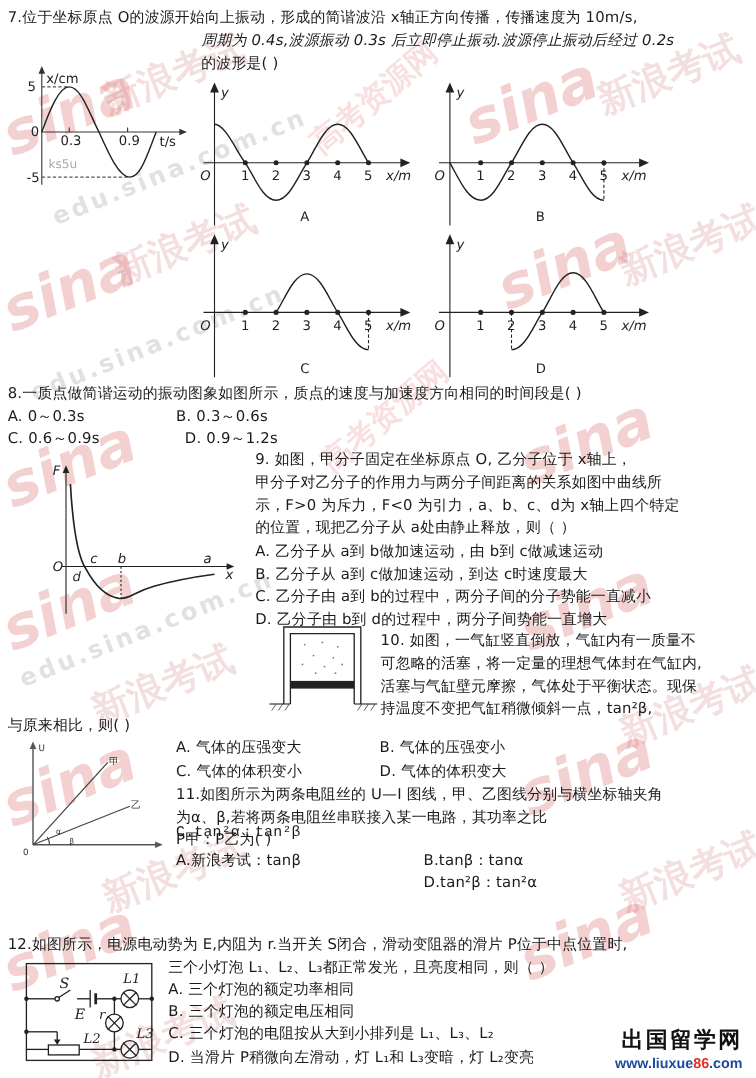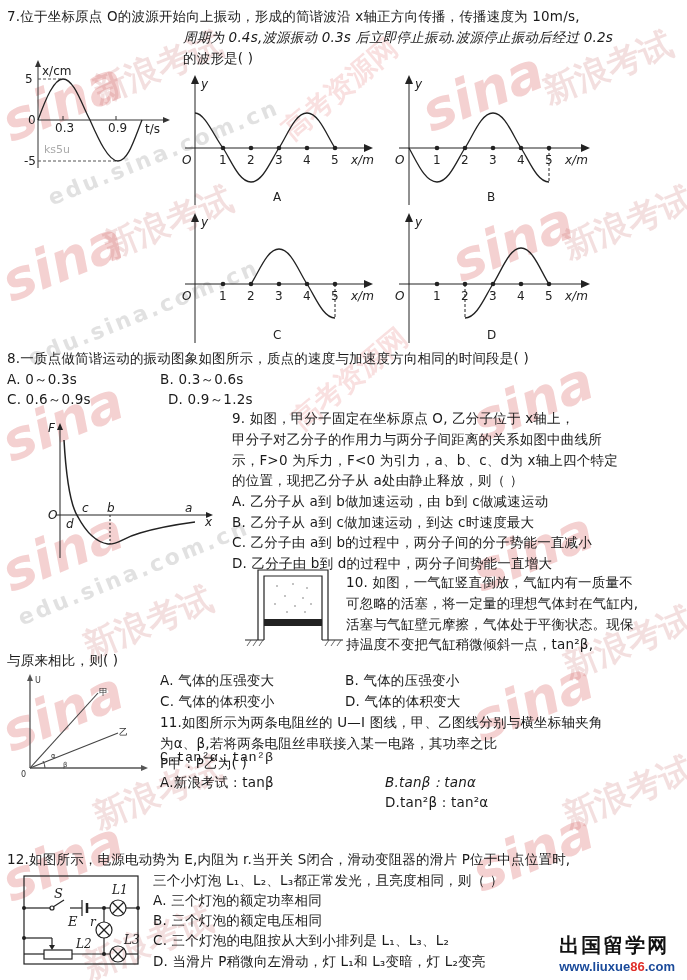--- a/index.html
+++ b/index.html
@@ -6,21 +6,21 @@
   body{width:687px;height:980px;position:relative;overflow:hidden;
        font-family:"DejaVu Sans","Liberation Sans",sans-serif;color:#1a1a1a;font-size:13.5px;}
   .line{position:absolute;white-space:nowrap;line-height:20px;letter-spacing:0.2px;}
   .wm{position:absolute;color:rgba(220,110,110,0.22);font-weight:bold;white-space:nowrap;pointer-events:none;transform:rotate(-22deg);}
   .wm-sina{font-size:54px;font-style:italic;font-family:"DejaVu Sans",sans-serif;color:rgba(210,70,70,0.25);}
   .wm-cn{font-size:34px;font-family:"DejaVu Serif",serif;color:rgba(190,80,80,0.18);}
   .wm-url{font-size:22px;color:rgba(200,200,200,0.55);letter-spacing:3px;font-weight:bold;}
   .wm-ks{font-size:28px;color:rgba(225,100,100,0.2);font-family:"DejaVu Serif",serif;}
   svg{position:absolute;overflow:visible;}
   .lbl{font-family:"DejaVu Sans",sans-serif;font-size:12px;fill:#222;}
-  .brand{position:absolute;right:12px;bottom:6px;text-align:left;margin-top:16px;}
+  .brand{position:absolute;right:12px;bottom:6px;text-align:right;margin-top:16px;}
   .brand .cn{font-size:20px;font-weight:bold;color:#111;letter-spacing:2px;}
   .brand .url{font-size:13px;font-weight:bold;color:#1a4a9a;font-family:"Liberation Sans",sans-serif;}
   .brand .url em{color:#e0302a;font-style:normal;}
 </style>
 </head>
 <body>
 
 <div class="wm wm-sina" style="left:0px;top:70px;">sina</div>
 <div class="wm wm-cn" style="left:90px;top:45px;">新浪考试</div>
 <div class="wm wm-url" style="left:40px;top:140px;">edu.sina.com.cn</div>
@@ -251,21 +251,21 @@
   <text x="6" y="104" font-size="8" fill="#333">0</text>
   <text x="84" y="22" font-size="9" fill="#333">甲</text>
   <text x="104" y="62" font-size="9" fill="#333">乙</text>
   <text x="36" y="85" font-size="7" fill="#333">α</text>
   <text x="48" y="94" font-size="7" fill="#333">β</text>
 </svg>
 <div class="line" style="left:160px;top:712px;">11.如图所示为两条电阻丝的 U—I 图线，甲、乙图线分别与横坐标轴夹角</div>
 <div class="line" style="left:160px;top:733px;">为α、β,若将两条电阻丝串联接入某一电路，其功率之比</div>
 <div class="line" style="left:160px;top:753px;">P甲：P乙为(        )</div>
 <div class="line" style="left:160px;top:772px;">A.新浪考试：tanβ</div>
-<div class="line" style="left:385px;top:772px;font-style:italic;">B.tanβ：tanα</div>
+<div class="line" style="left:385px;top:772px;">B.tanβ：tanα</div>
 <div class="line" style="left:160px;top:748px;font-family:Liberation Mono, monospace;">C.tan²α：tan²β</div>
 <div class="line" style="left:385px;top:792px;">D.tan²β：tan²α</div>
 
 <div class="line" style="left:7px;top:849px;">12.如图所示，电源电动势为 E,内阻为 r.当开关 S闭合，滑动变阻器的滑片 P位于中点位置时,</div>
 <div class="line" style="left:153px;top:870px;">三个小灯泡 L₁、L₂、L₃都正常发光，且亮度相同，则（        ）</div>
 <div class="line" style="left:153px;top:890px;">A. 三个灯泡的额定功率相同</div>
 <div class="line" style="left:153px;top:910px;">B. 三个灯泡的额定电压相同</div>
 <div class="line" style="left:153px;top:930px;">C. 三个灯泡的电阻按从大到小排列是 L₁、L₃、L₂</div>
 <div class="line" style="left:153px;top:951px;">D. 当滑片 P稍微向左滑动，灯 L₁和 L₃变暗，灯 L₂变亮</div>
 

